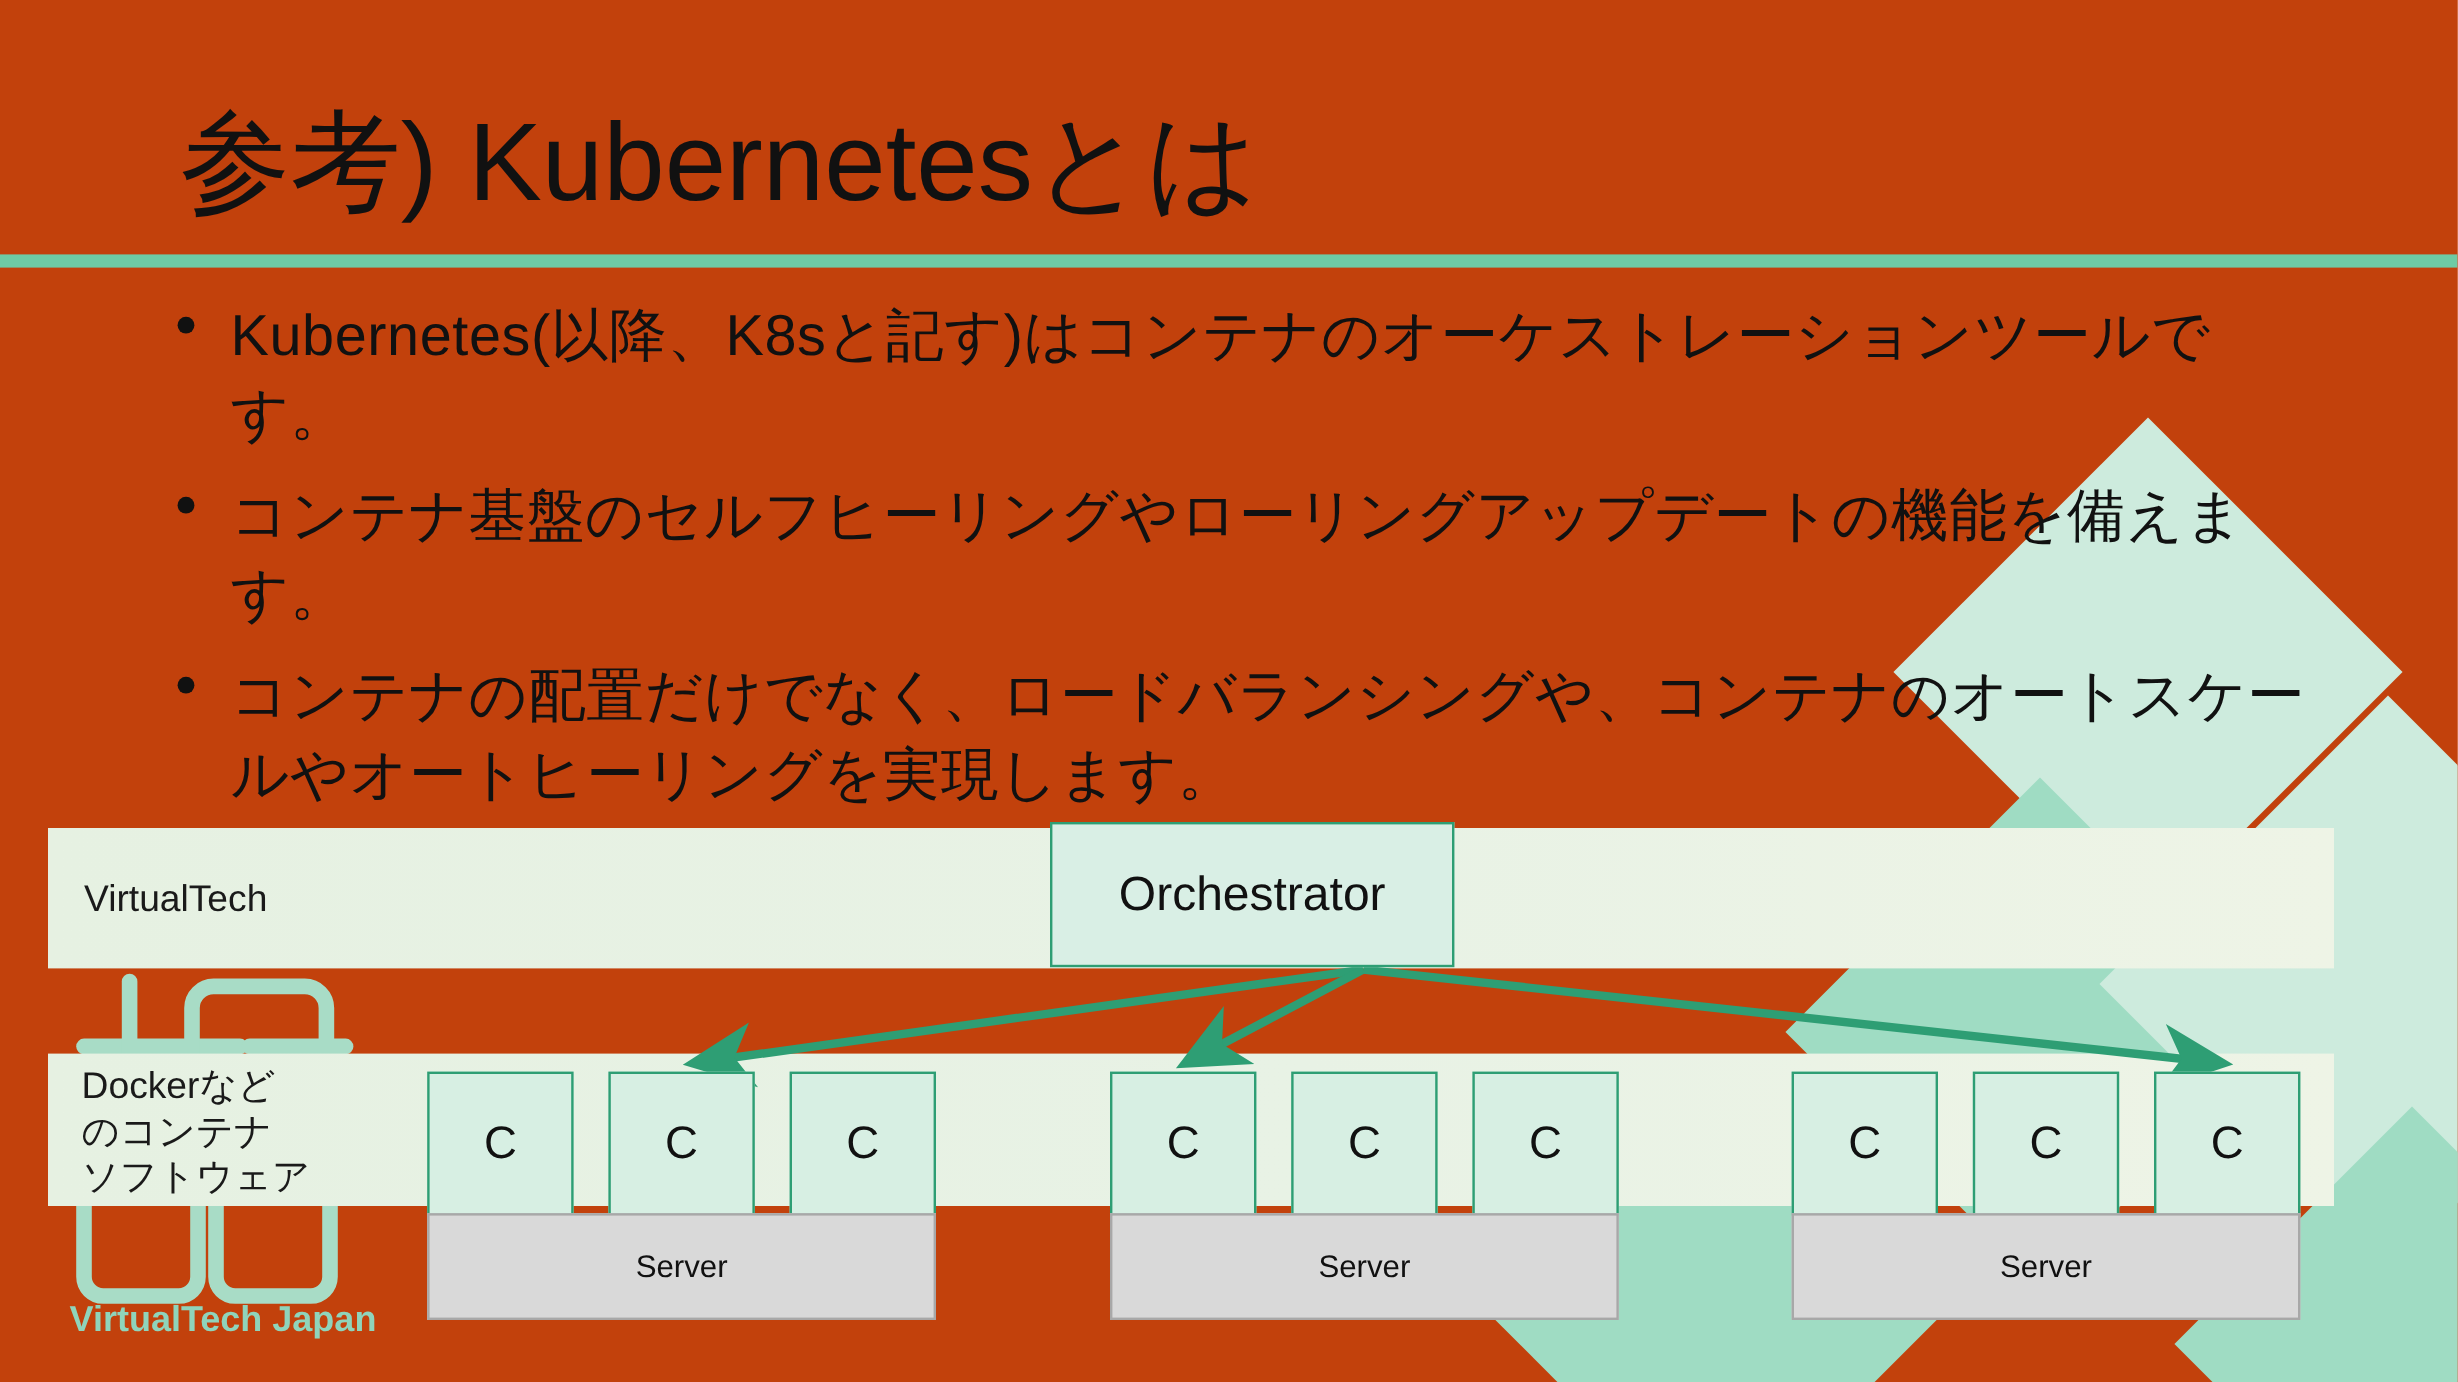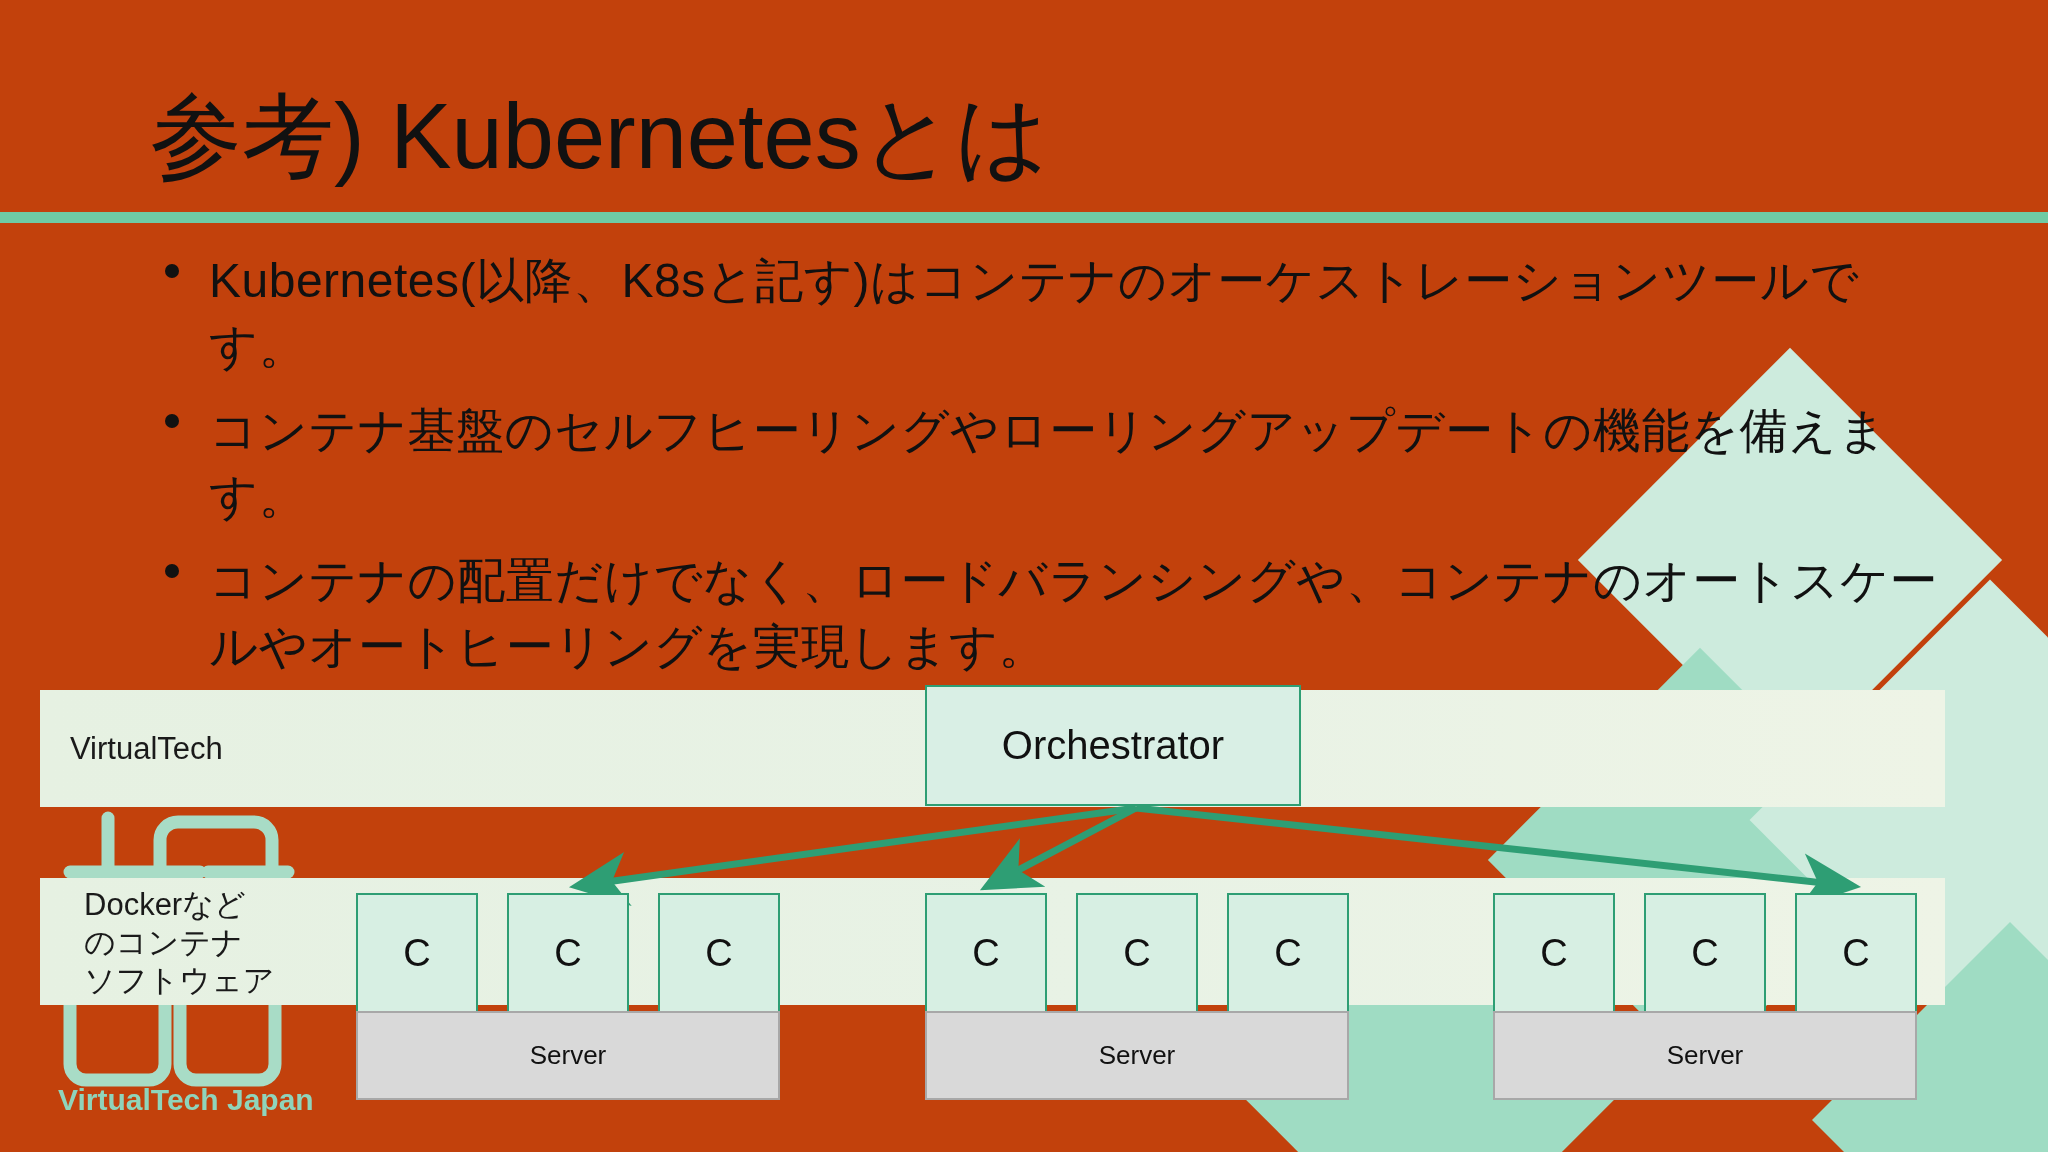--- a/index.html
+++ b/index.html
@@ -16,21 +16,21 @@
     position:absolute;left:150px;top:76px;width:1500px;height:120px;
     font-size:92px;line-height:120px;color:#111;white-space:nowrap;
     font-weight:400;letter-spacing:0px;
   }
   #title-rule{
     position:absolute;left:0;top:212px;width:2048px;height:11px;
     background:#6ecba4;
   }
 
   
-  #bullets{position:absolute;left:157px;top:248px;width:1790px;}
+  #bullets{position:absolute;left:140px;top:248px;width:1790px;}
   .bullet{
     position:relative;padding-left:52px;margin-bottom:18px;
     font-size:48px;line-height:66px;color:#111;letter-spacing:0.5px;
   }
   .bullet .dot{
     position:absolute;left:8px;top:16px;width:14px;height:14px;
     border-radius:50%;background:#111;
   }
 
   
@@ -41,30 +41,30 @@
     background:linear-gradient(90deg,#e6f1e2 0%, #e8f2e5 55%, #eef4e6 100%);
   }
   #band-k8s{left:40px;top:690px;width:1905px;height:117px;}
   #band-docker{left:40px;top:878px;width:1905px;height:127px;}
 
   .band-label{
     position:absolute;color:#1a1a1a;font-size:31px;line-height:38px;
     white-space:pre-line;
   }
   #label-k8s{left:70px;top:730px;}
-  #label-docker{left:84px;top:886px;}
+  #label-docker{left:68px;top:886px;}
 
   .node-box{
     position:absolute;box-sizing:border-box;
     border:2px solid #2e9e74;background:#d7efe3;
     display:flex;align-items:center;justify-content:center;
     color:#111;
   }
   #orchestrator{
-    left:925px;top:685px;width:376px;height:121px;
+    left:875px;top:685px;width:337px;height:121px;
     font-size:40px;background:#d9efe5;
   }
   .cbox{width:122px;height:120px;font-size:38px;top:893px;}
 
   .server-box{
     position:absolute;box-sizing:border-box;
     border:2px solid #a8a8a8;background:#d9d9d9;
     display:flex;align-items:center;justify-content:center;
     color:#111;font-size:26px;top:1011px;height:89px;
   }

